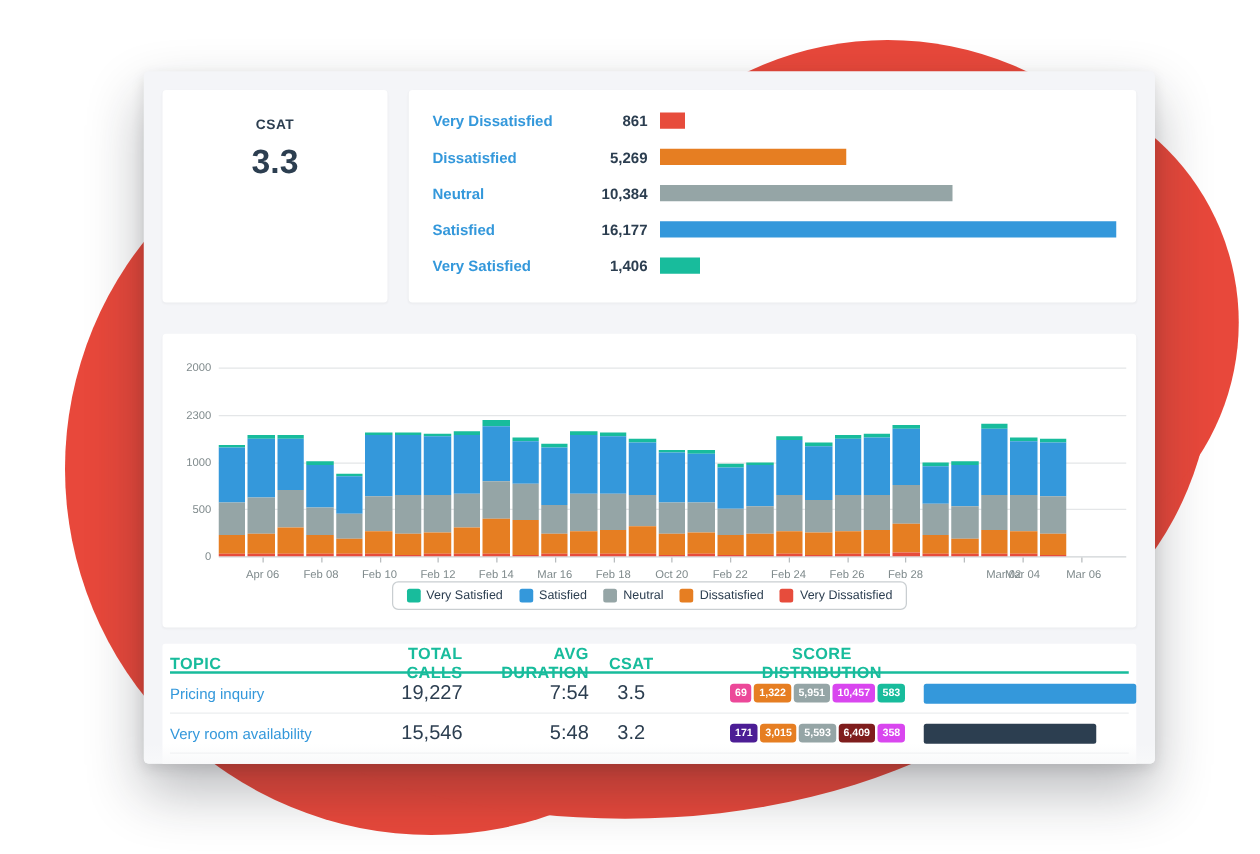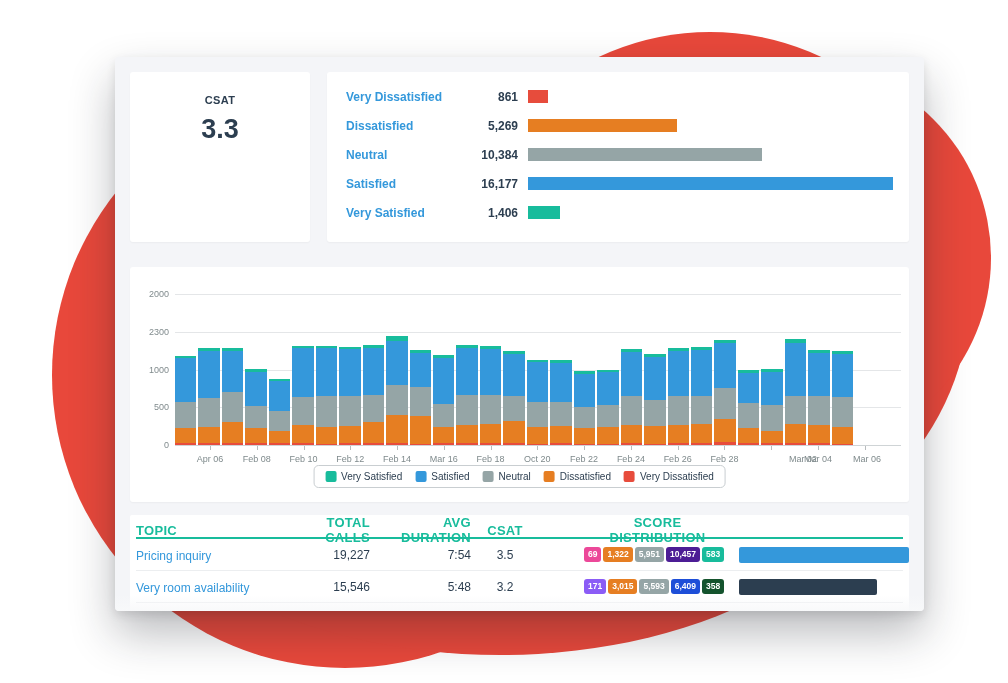--- a/index.html
+++ b/index.html
@@ -63,21 +63,21 @@
   .trow { display:grid; grid-template-columns:150px 84px 101px 68px 192px 1fr;
     align-items:center; }
   .thead { height:24px; border-bottom:2px solid #18BC9C; }
   .th { font-size:13px; font-weight:bold; color:#18BC9C; letter-spacing:.3px; }
   .tbody-row { height:32px; border-bottom:1px solid #eceef0; }
   .cell-right { text-align:right; }
   .cell-center { text-align:center; }
   .cell-dist { padding-left:45px; display:flex; gap:2px; align-items:center; }
   .th.cell-dist-h { padding-left:45px; text-align:center; display:block; }
   .topic-link { font-size:12px; color:#3498DB; cursor:pointer; }
-  .num { font-size:12px; color:#2C3E50; }
+  .num { font-size:16px; color:#2C3E50; }
   .chip { font-size:8.5px; font-weight:bold; color:#fff; padding:3px 4px; border-radius:3px;
     line-height:1; white-space:nowrap; }
   .tbar-wrap { width:170px; margin-left:8px; }
   .tbar { height:16px; border-radius:2px; }
   .row-partial { opacity:.75; }
 </style>
 </head>
 <body>
 
 <div class="stage">
@@ -416,38 +416,38 @@
       <div id="tbody">
           <div class="trow tbody-row">
             <div><span class="topic-link">Pricing inquiry</span></div>
             <div class="num cell-right">19,227</div>
             <div class="num cell-right">7:54</div>
             <div class="num cell-center">3.5</div>
             <div class="cell-dist">
               <span class="chip" style="background: #ec4899;">69</span>
               <span class="chip" style="background: rgb(230, 126, 34);">1,322</span>
               <span class="chip" style="background: rgb(149, 165, 166);">5,951</span>
-              <span class="chip" style="background: #4c1d95;">10,457</span>
+              <span class="chip" style="background: #d946ef;">10,457</span>
               <span class="chip" style="background: rgb(24, 188, 156);">583</span>
             </div>
             <div class="tbar-wrap">
               <div class="tbar" style="width: 100%; background: rgb(52, 152, 219);"></div>
             </div>
           </div>
           <div class="trow tbody-row">
             <div><span class="topic-link">Very room availability</span></div>
             <div class="num cell-right">15,546</div>
             <div class="num cell-right">5:48</div>
             <div class="num cell-center">3.2</div>
             <div class="cell-dist">
-              <span class="chip" style="background: #8b5cf6;">171</span>
+              <span class="chip" style="background: #4c1d95;">171</span>
               <span class="chip" style="background: rgb(230, 126, 34);">3,015</span>
               <span class="chip" style="background: rgb(149, 165, 166);">5,593</span>
-              <span class="chip" style="background: #1d4ed8;">6,409</span>
-              <span class="chip" style="background: #14532d;">358</span>
+              <span class="chip" style="background: #7f1d1d;">6,409</span>
+              <span class="chip" style="background: #d946ef;">358</span>
             </div>
             <div class="tbar-wrap">
               <div class="tbar" style="width: 81%; background: rgb(44, 62, 80);"></div>
             </div>
           </div>
           <div class="trow tbody-row row-partial">
             <div></div>
             <div class="num cell-right"></div>
             <div class="num cell-right"></div>
             <div class="num cell-center"></div>

